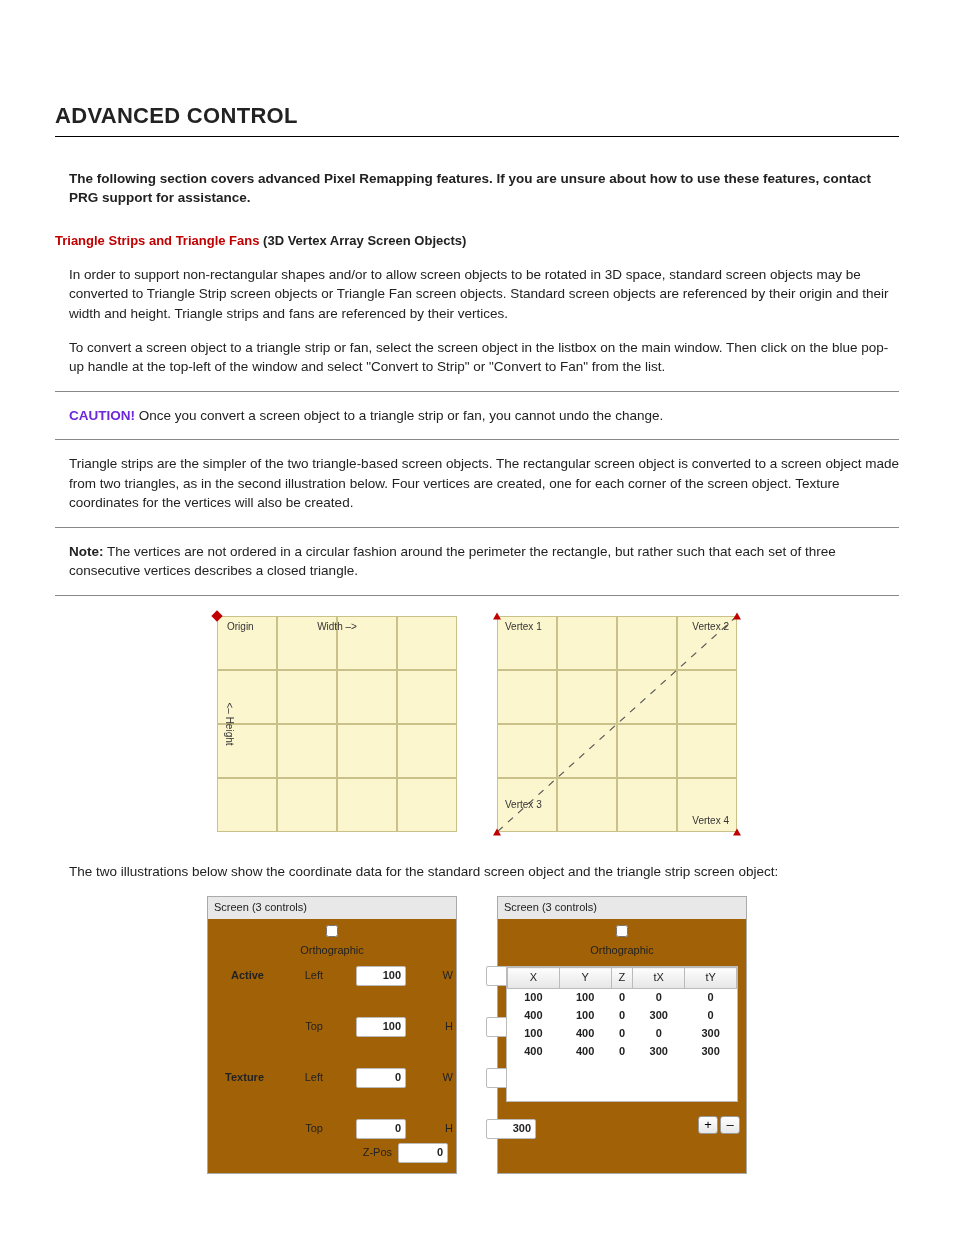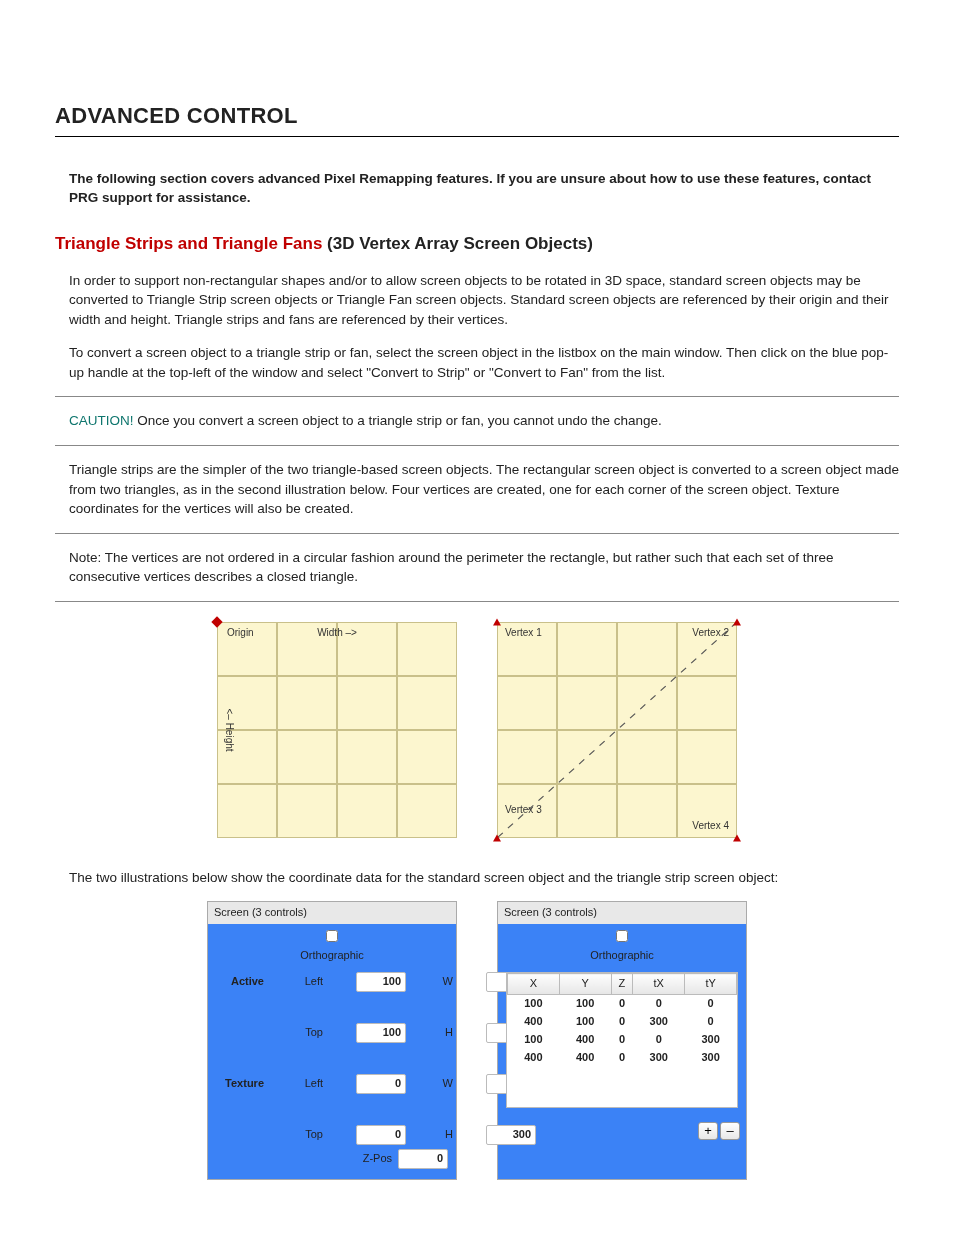--- a/index.html
+++ b/index.html
@@ -37,32 +37,32 @@
     text-transform: uppercase;
     border-bottom: 1px solid #000;
     padding-bottom: 4px;
     margin-bottom: 32px;
   }
   p { margin: 0 0 14px 14px; }
   .intro { font-weight: bold; }
   h2.sub {
     font-family: "Arial Narrow", Arial, sans-serif;
     font-stretch: condensed;
-    font-size: 17px;
+    font-size: 13px;
     font-weight: 700;
     margin: 24px 0 14px 0;
   }
   h2.sub .red { color: #c00000; }
   hr.rule {
     border: none;
     border-top: 0.5px solid #888;
     margin: 14px 0;
   }
-  .caution { color: #0f766e; font-weight: normal; }
-  .note-lead { font-weight: normal; }
+  .caution { color: #6d28d9; font-weight: bold; }
+  .note-lead { font-weight: bold; }
 
   
   .diagram-row {
     display: flex;
     justify-content: center;
     gap: 40px;
     margin: 20px 0 30px 0;
   }
   .diagram {
     position: relative;
@@ -111,21 +111,21 @@
   .panel-row {
     display: flex;
     justify-content: center;
     gap: 40px;
     margin: 14px 0 40px 0;
   }
   .panel {
     width: 250px;
     border: 1px solid #aaa;
     border-top: none;
-    background: #3b82f6;
+    background: #a16207;
     font-family: "Lucida Grande","Segoe UI",Arial,sans-serif;
     font-size: 11px;
     color: #222;
   }
   .panel .phead {
     border-top: 1px solid #aaa;
     background: #e8e8e8;
     padding: 3px 6px;
     font-size: 11px;
   }

